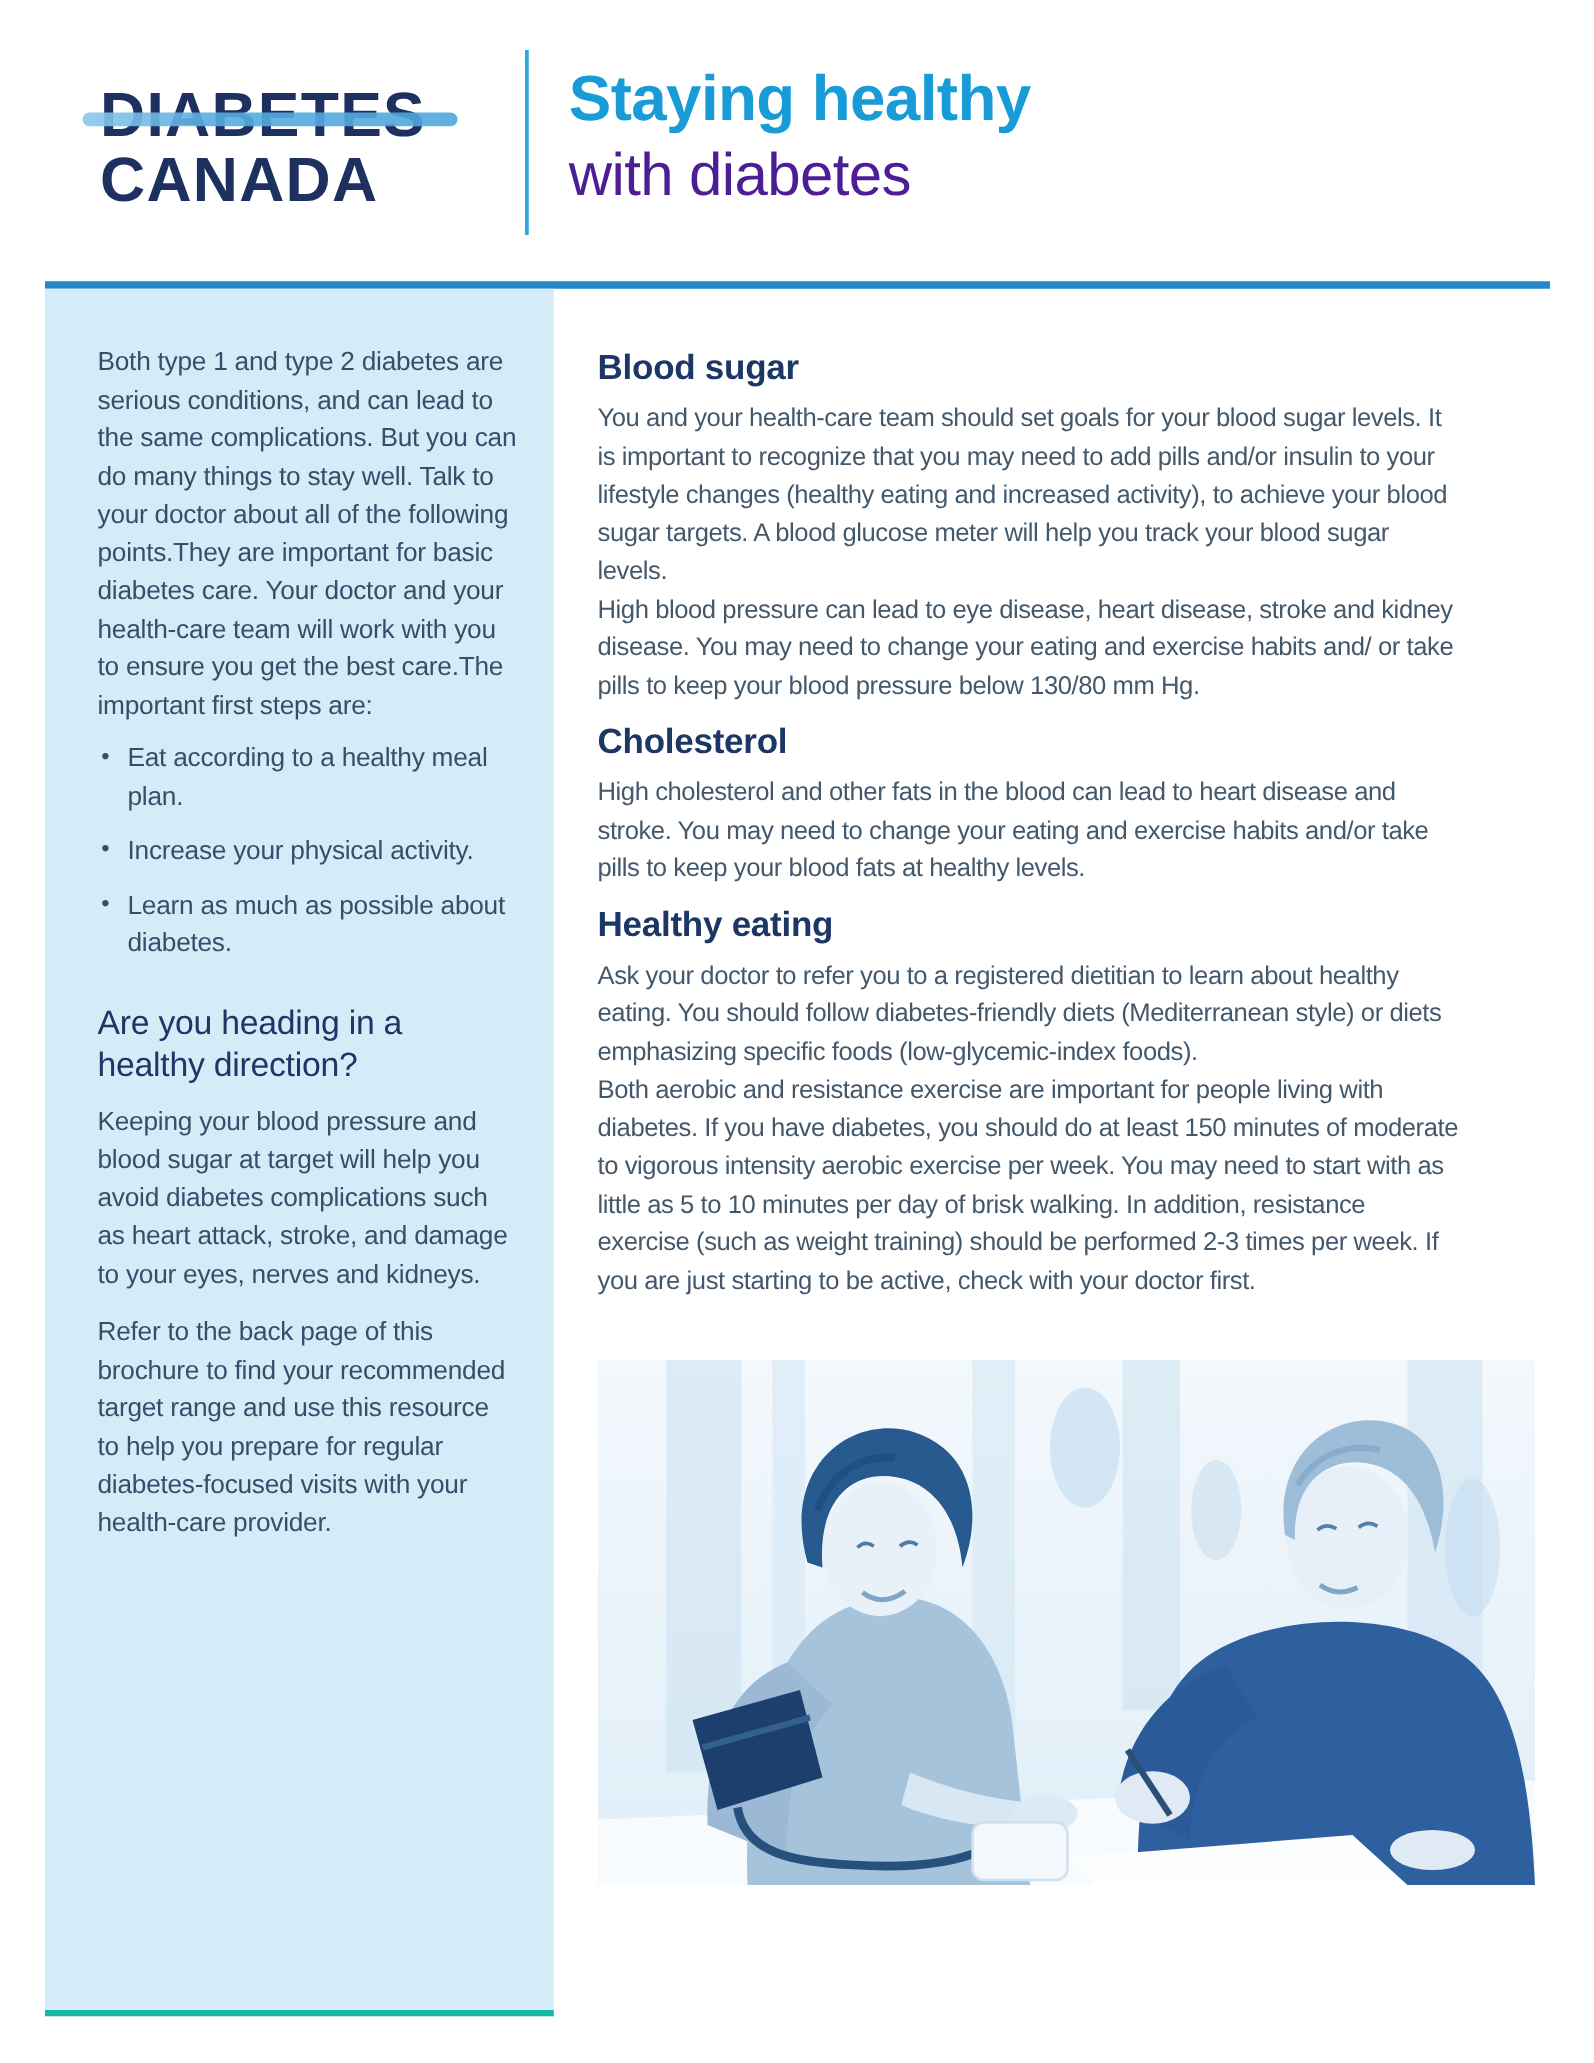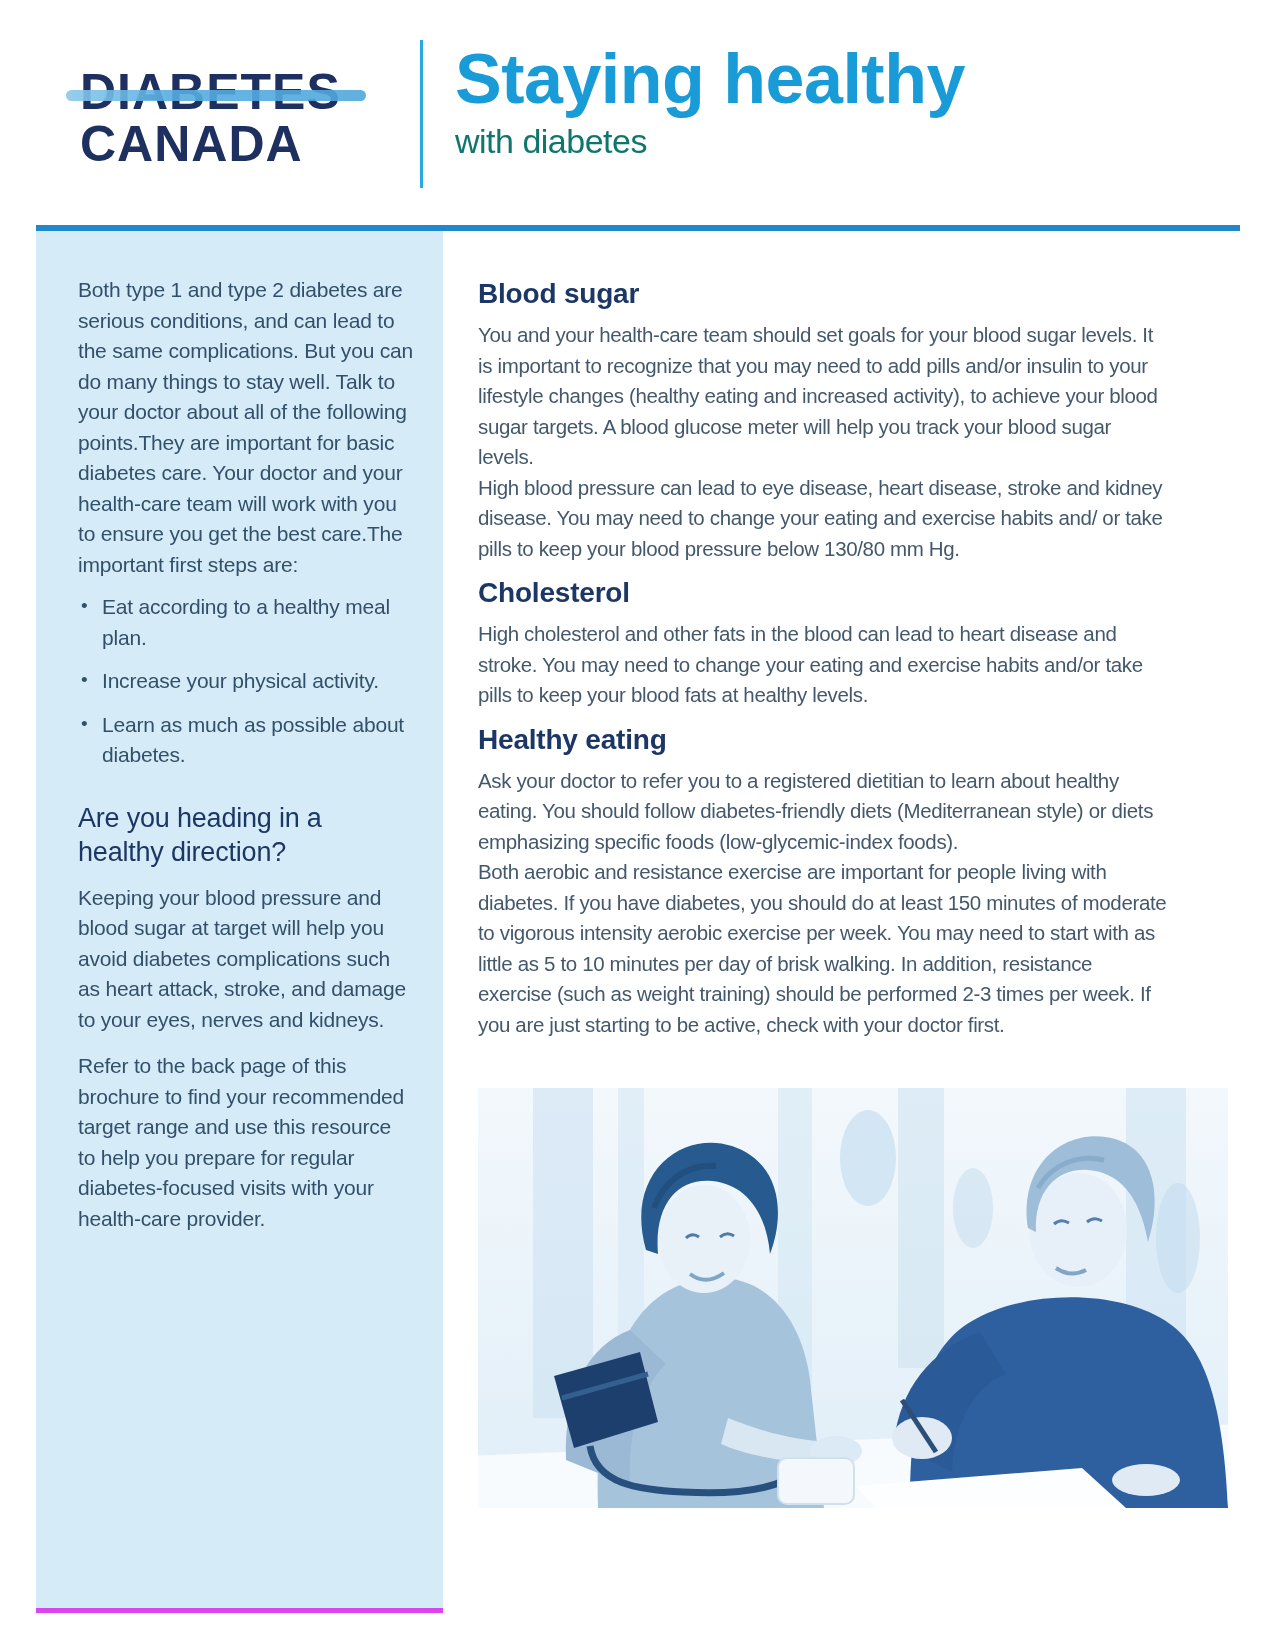--- a/index.html
+++ b/index.html
@@ -15,30 +15,30 @@
     letter-spacing:1px;white-space:nowrap;
   }
   .logo .logo-line{position:relative;display:block;}
   .logo-strike{
     position:absolute;left:-14px;top:24px;width:300px;height:11px;border-radius:6px;
     background:linear-gradient(90deg,#8CC8EC 0%,#55ACE0 35%,#4FA7DD 100%);
     opacity:.9;
   }
   .header-divider{position:absolute;left:384px;top:4px;width:3px;height:148px;background:#29A9E1;}
   .title{position:absolute;left:419px;top:10px;white-space:nowrap;}
-  .title-bold{display:block;font-size:70px;line-height:66px;font-weight:bold;color:#189BD7;letter-spacing:-.5px;}
-  .title-light{display:block;font-size:34px;line-height:58px;font-weight:normal;color:#0f766e;letter-spacing:-.5px;}
+  .title-bold{display:block;font-size:51px;line-height:66px;font-weight:bold;color:#189BD7;letter-spacing:-.5px;}
+  .title-light{display:block;font-size:48px;line-height:58px;font-weight:normal;color:#4c1d95;letter-spacing:-.5px;}
   .header-rule{position:absolute;top:225px;left:36px;width:1204px;height:6px;background:#2189CB;}
 
   
   .sidebar{
     position:absolute;left:36px;top:231px;width:407px;height:1382px;
     background:#D5EBF7;box-sizing:border-box;
     padding:44px 30px 0 42px;
-    color:#33506B;border-bottom:5px solid #d946ef;
+    color:#33506B;border-bottom:5px solid #14b8a6;
   }
   .sidebar p{margin:0;font-size:21px;line-height:30.5px;letter-spacing:-.2px;}
   .sidebar .para-gap{margin-top:16px;}
   .bullet-list{list-style:none;margin:12px 0 0 0;padding:0;}
   .bullet-list li{
     position:relative;padding-left:24px;margin-bottom:13px;
     font-size:21px;line-height:30.5px;letter-spacing:-.2px;
   }
   .bullet-list li .bullet-dot{position:absolute;left:3px;top:-1px;font-size:19px;color:#33506B;}
   .sidebar h2{

